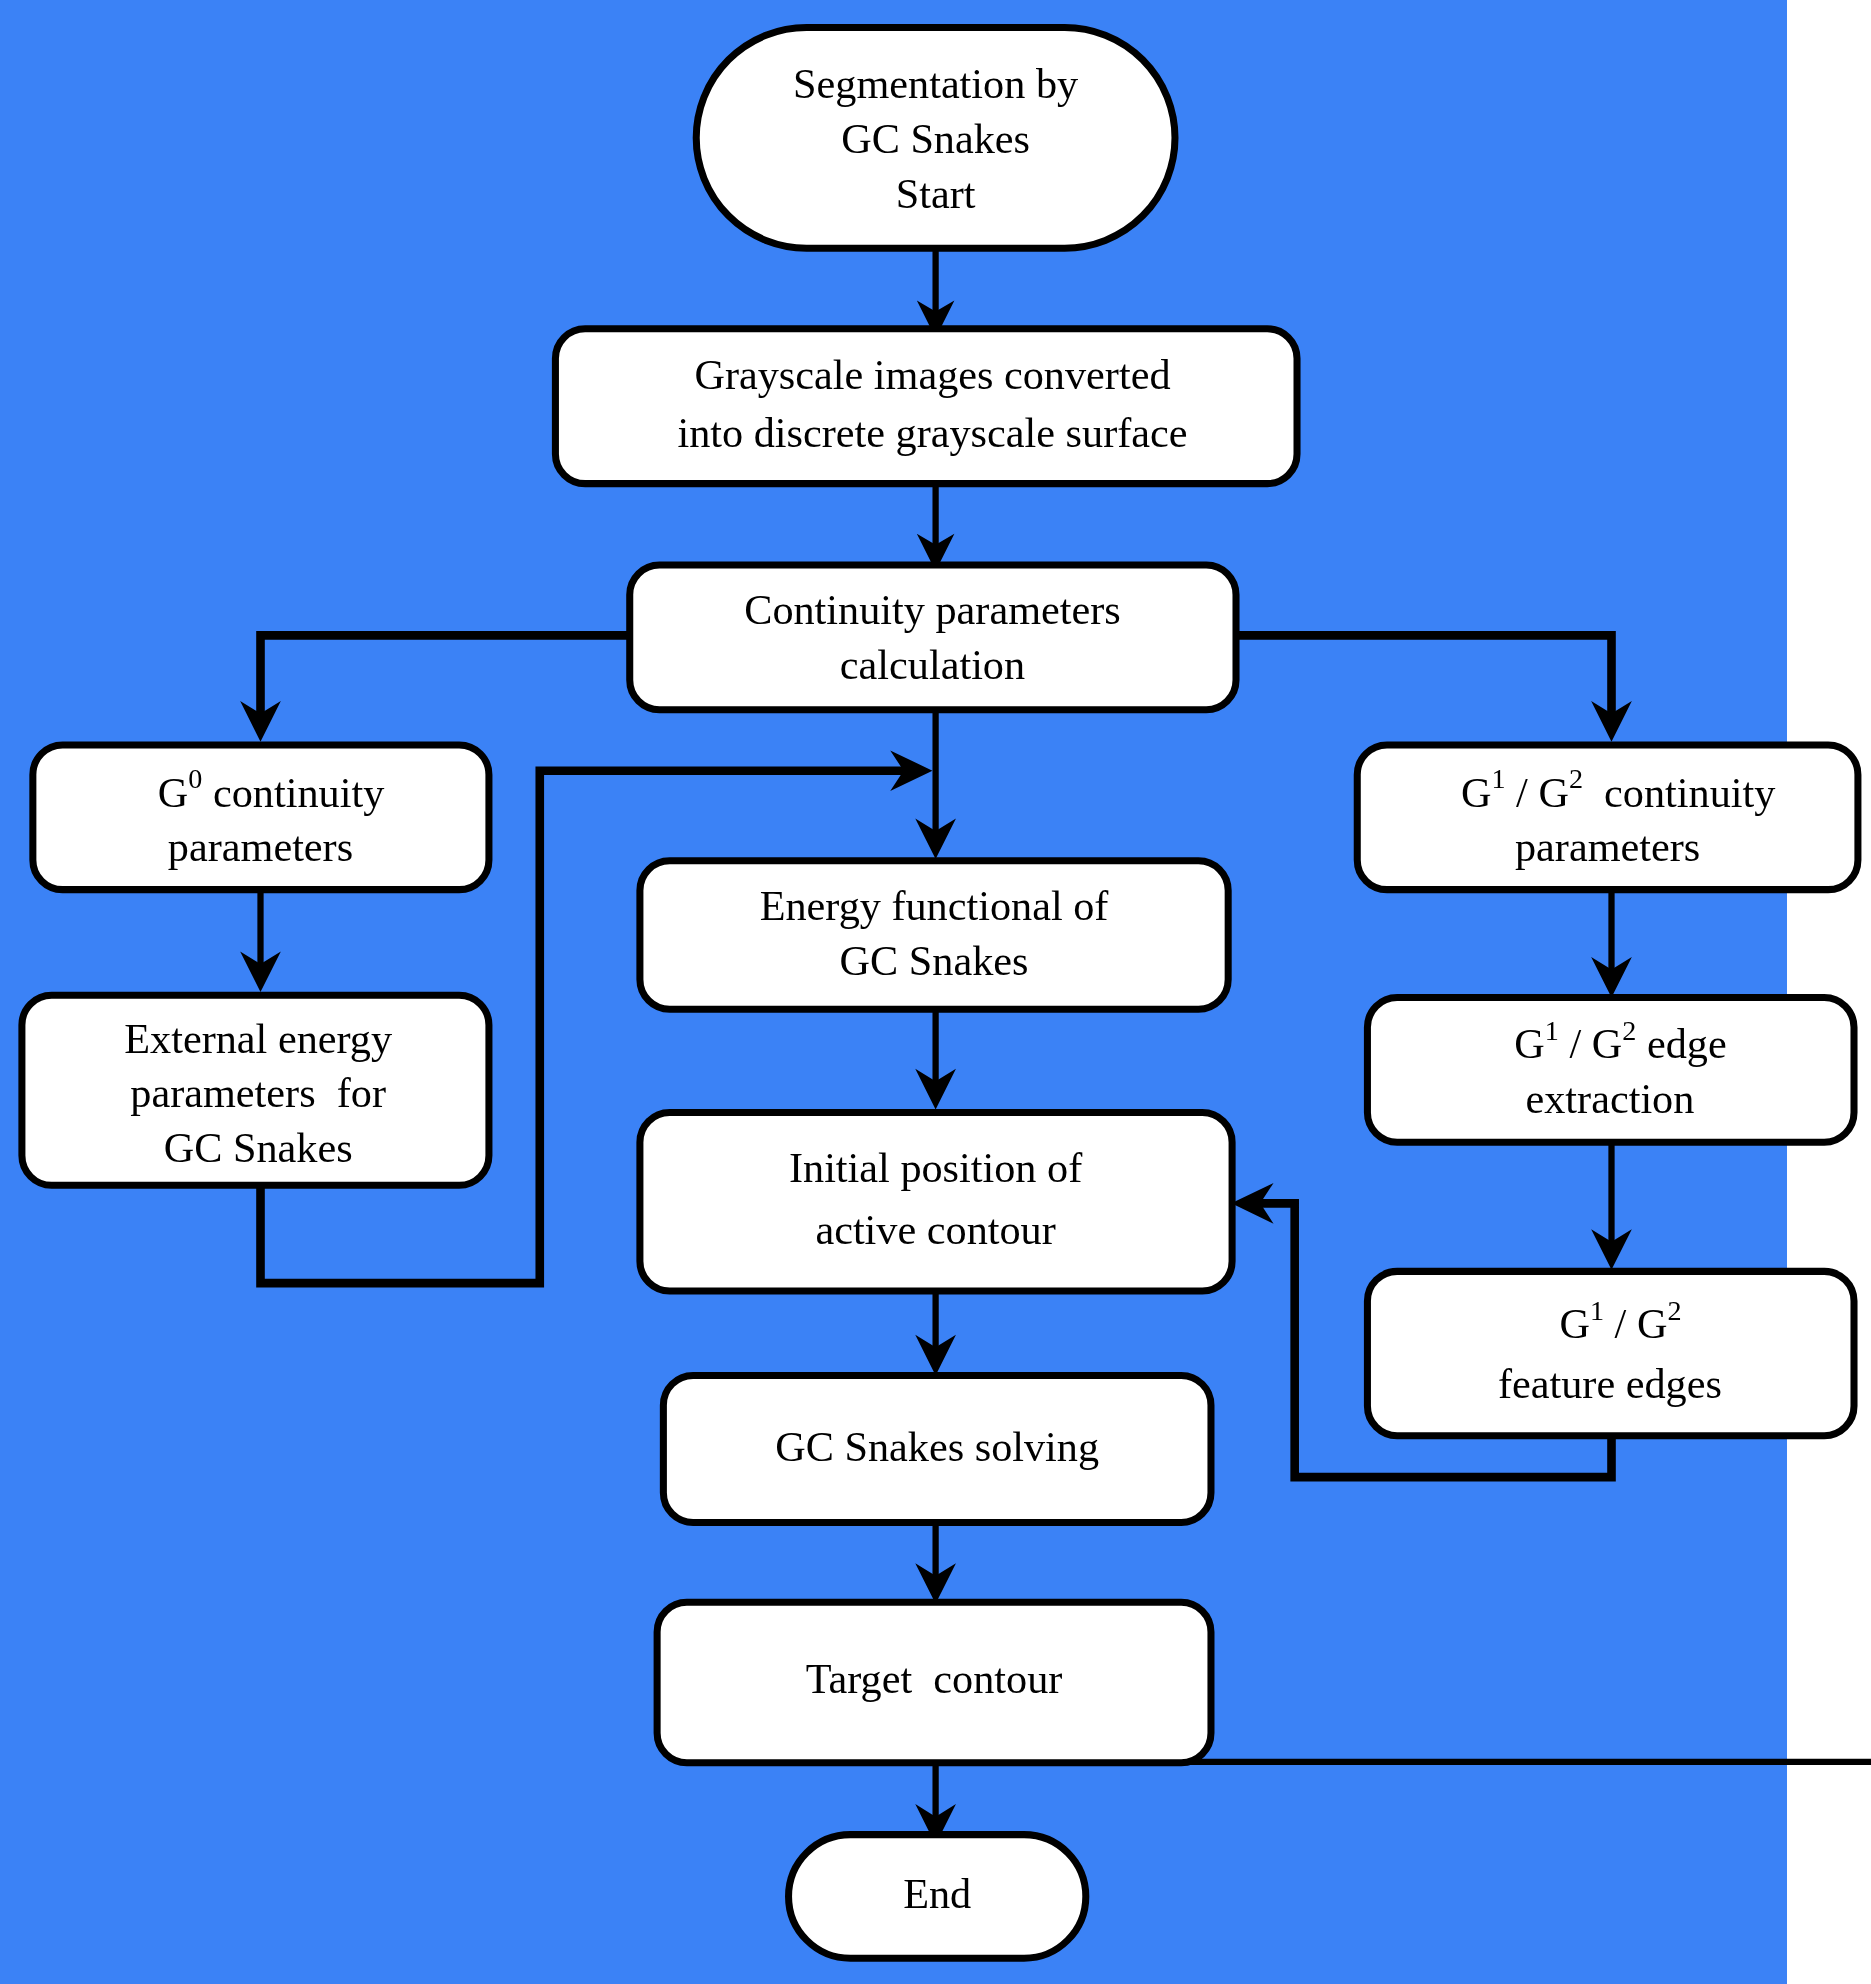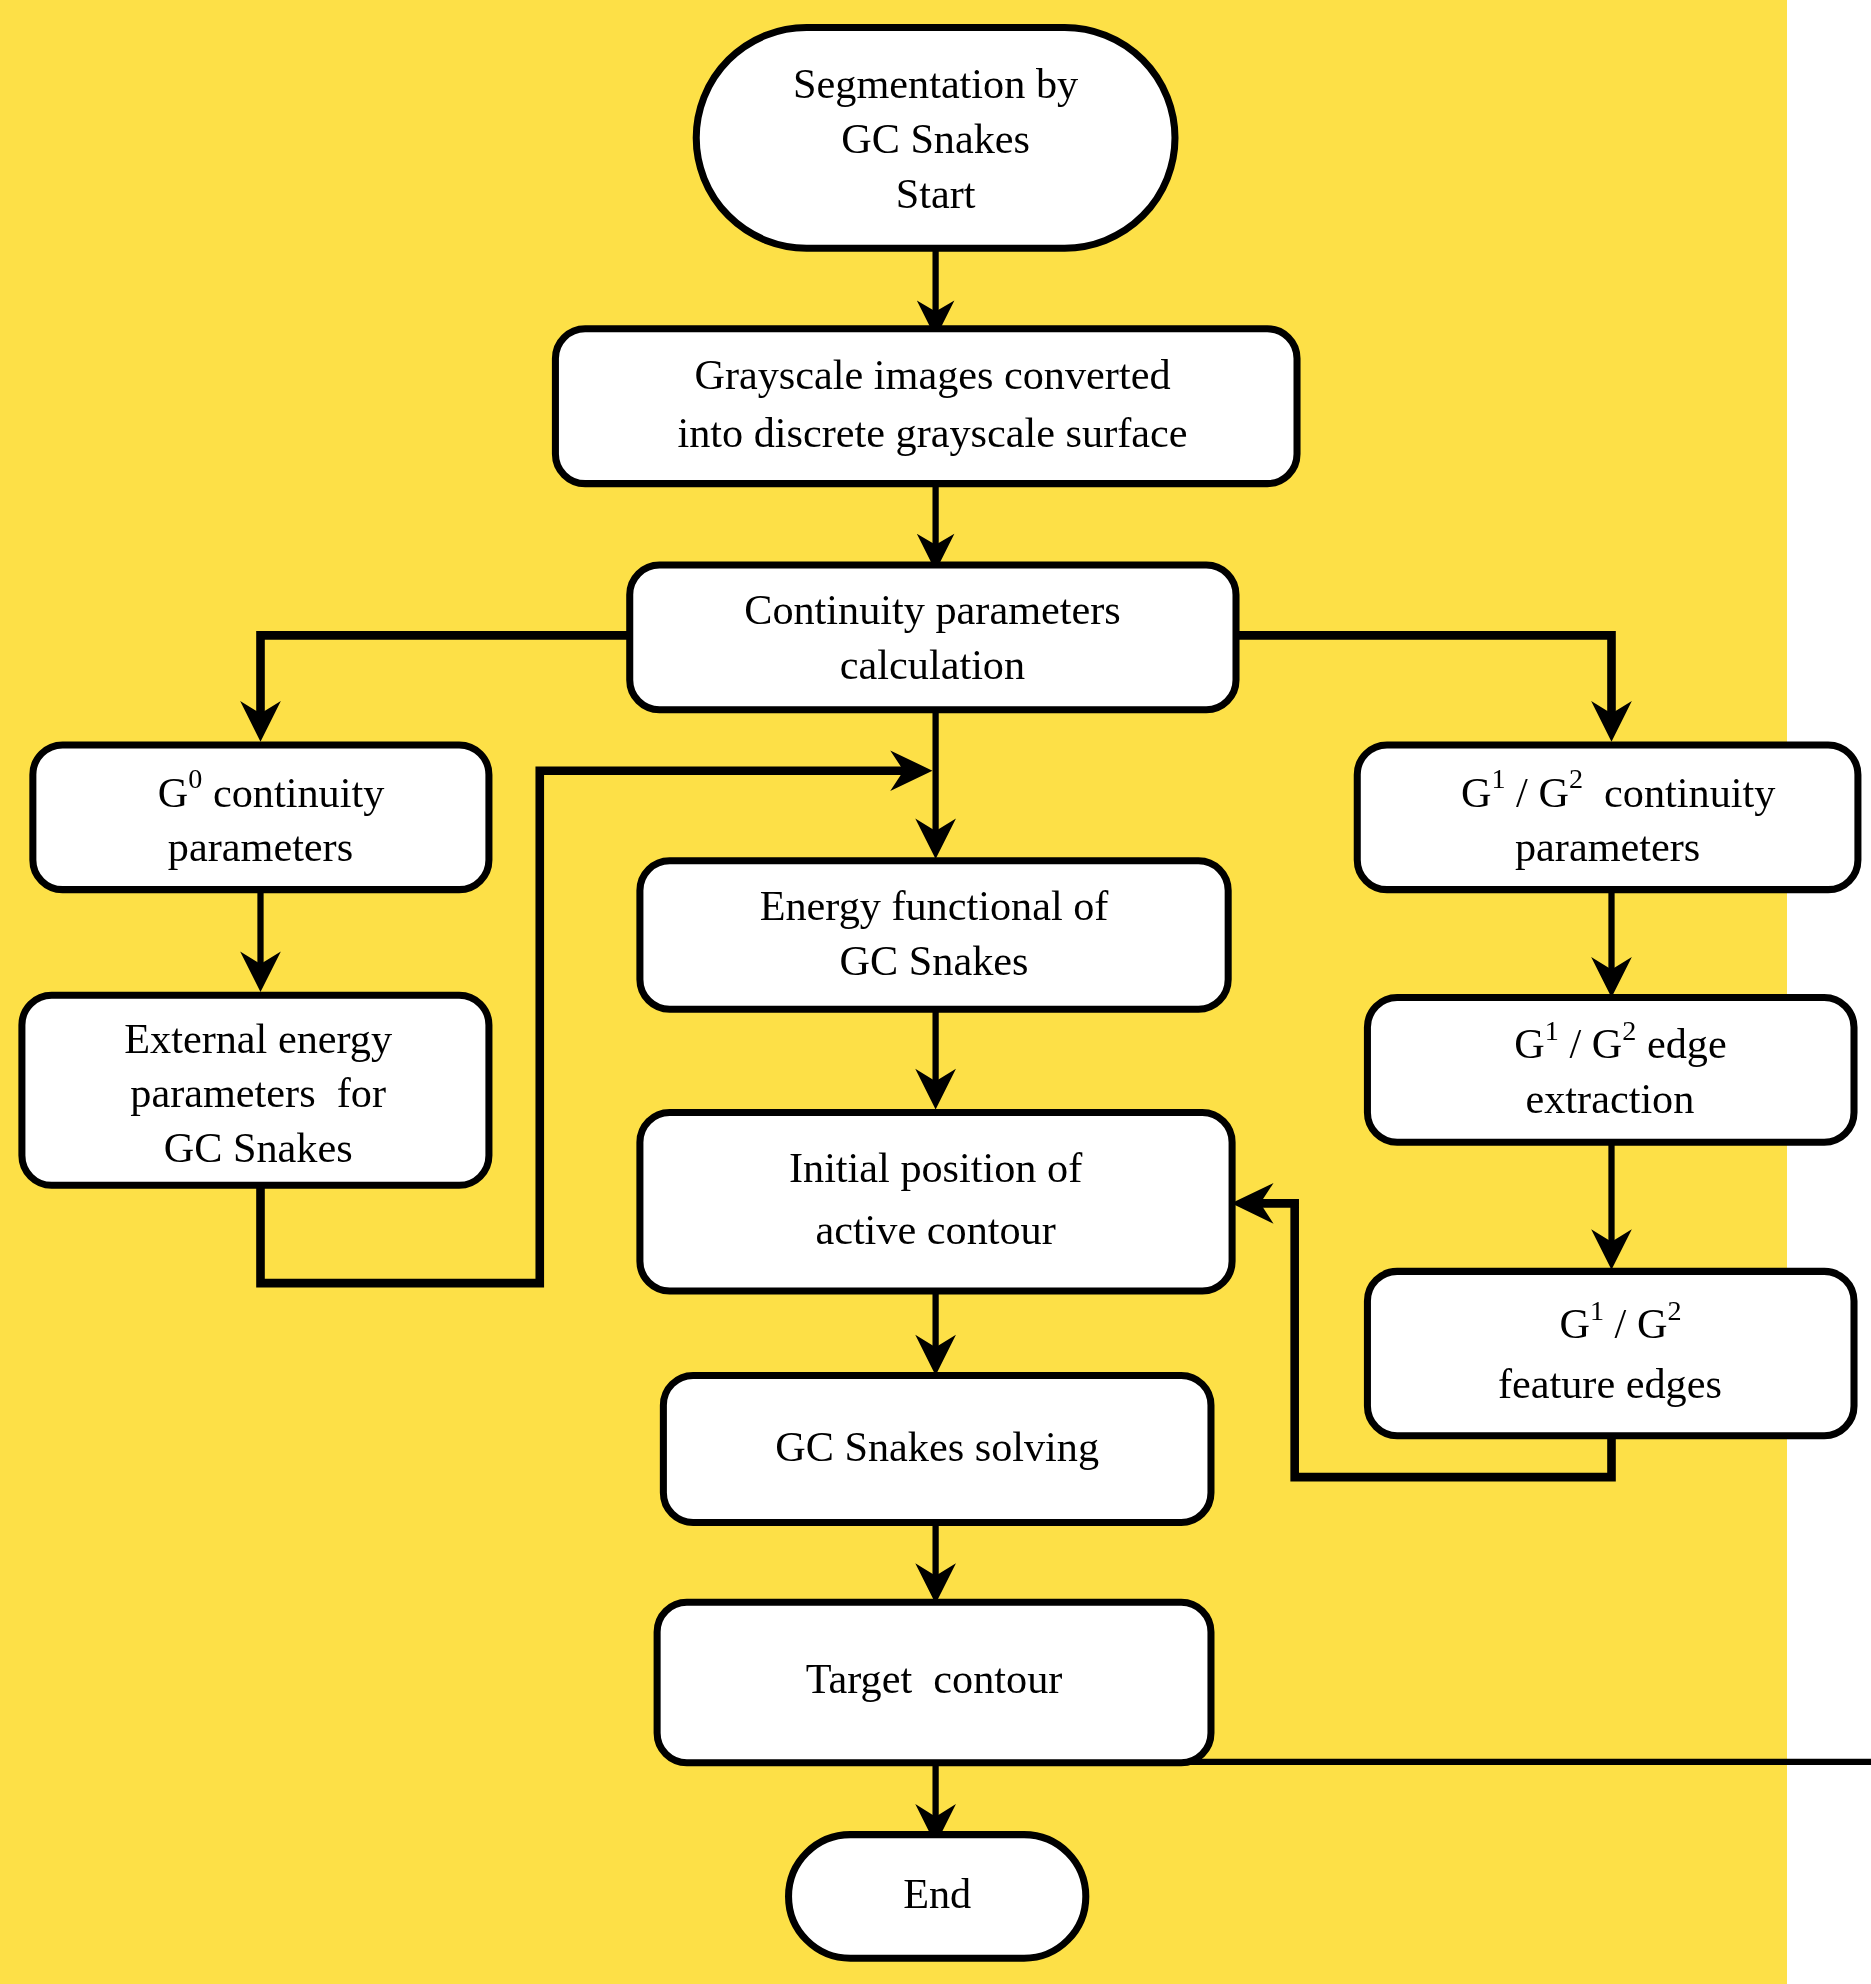--- a/index.html
+++ b/index.html
@@ -9,21 +9,21 @@
   }
   body {
     width: 1872px;
     height: 1985px;
     font-family: "Liberation Serif", "DejaVu Serif", serif;
   }
   #flow-root {
     position: relative;
     width: 1787px;
     height: 1985px;
-    background: #fde047;
+    background: #3b82f6;
   }
   svg#flow-svg {
     display: block;
     width: 1872px;
     height: 1985px;
   }
   .node-shape {
     fill: #ffffff;
     stroke: #000000;
     stroke-width: 9;

